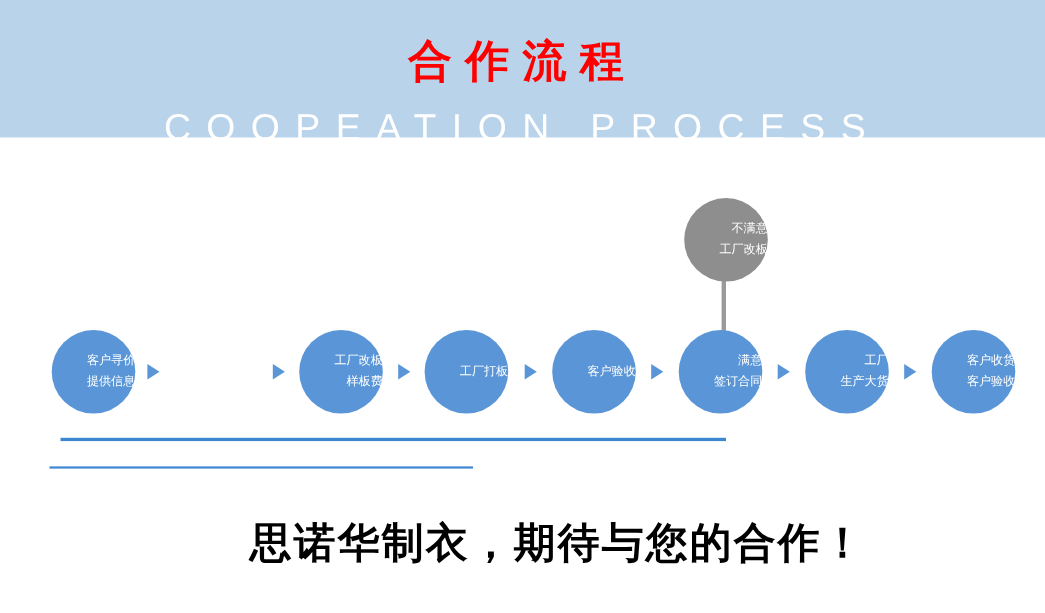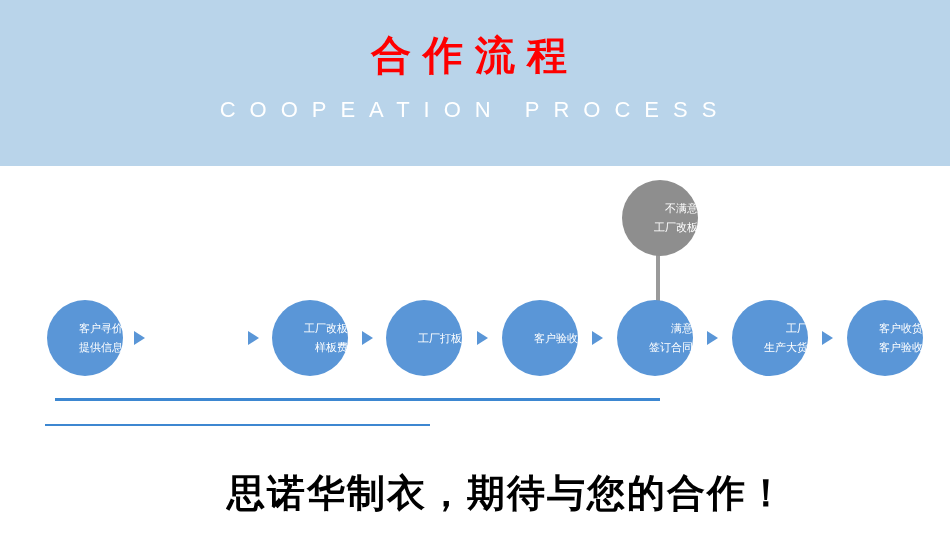--- a/index.html
+++ b/index.html
@@ -11,34 +11,34 @@
     position: relative;
     width: 950px;
     height: 557px;
     background: #ffffff;
     overflow: hidden;
   }
   
   .banner {
     position: absolute;
     left: 0; top: 0;
-    width: 950px; height: 166px;
+    width: 950px; height: 125px;
     background: #b9d4ea;
     text-align: center;
   }
   .banner-title {
     padding-top: 28px;
     font-size: 40px;
     font-weight: bold;
     color: #fe0000;
     letter-spacing: 12px;
   }
   .banner-subtitle {
     margin-top: 14px;
-    font-size: 22px;
+    font-size: 34px;
     font-weight: normal;
     color: #ffffff;
     letter-spacing: 14px;
   }
   
   .step {
     position: absolute;
     width: 76px; height: 76px;
     border-radius: 50%;
     background: #5a96d7;

